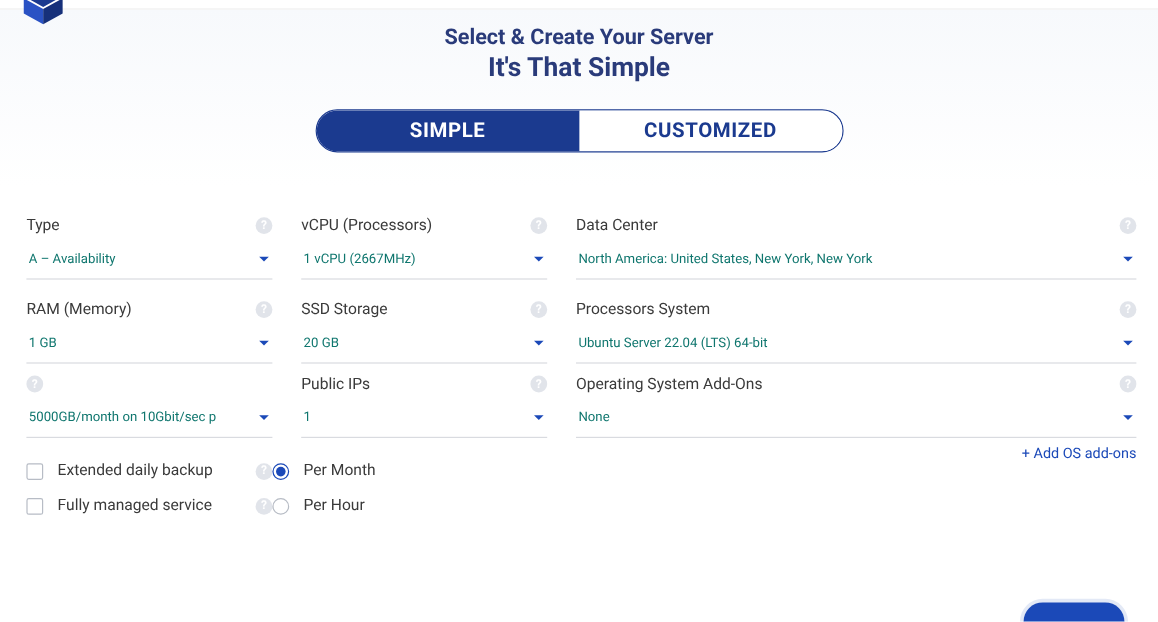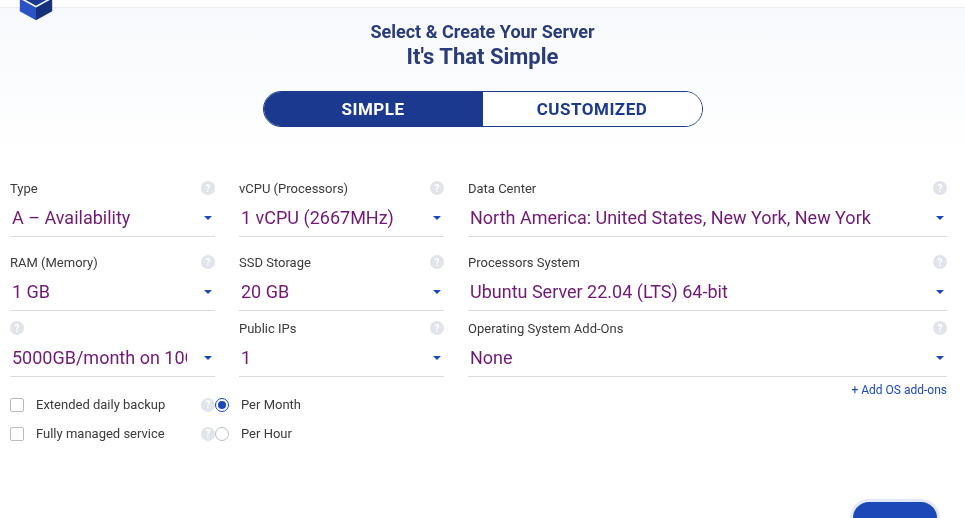--- a/index.html
+++ b/index.html
@@ -66,21 +66,21 @@
   }
   .toggle-active {
     background: #1b3a8f;
     color: #fff;
   }
   .toggle-inactive {
     background: #fff;
     color: #1b3a8f;
   }
   .form {
-    padding: 8px 18px 0 10px;
+    padding: 8px 18px 0 22px;
   }
   .row {
     display: flex;
     gap: 24px;
     margin-top: 16px;
     align-items: flex-start;
   }
   .field {
     display: flex;
     flex-direction: column;
@@ -110,22 +110,22 @@
   .select {
     display: flex;
     justify-content: space-between;
     align-items: center;
     border-bottom: 1px solid #d9dbe0;
     padding: 0 2px 8px 2px;
     cursor: pointer;
     min-height: 26px;
   }
   .select-value {
-    color: #701a75;
-    font-size: 18px;
+    color: #0f766e;
+    font-size: 11px;
   }
   .chev {
     width: 10px; height: 10px;
     display: inline-flex;
     align-items: center;
     justify-content: center;
   }
   .chev svg { width: 10px; height: 10px; fill: #1b49b8; }
   .sub-link {
     text-align: right;

